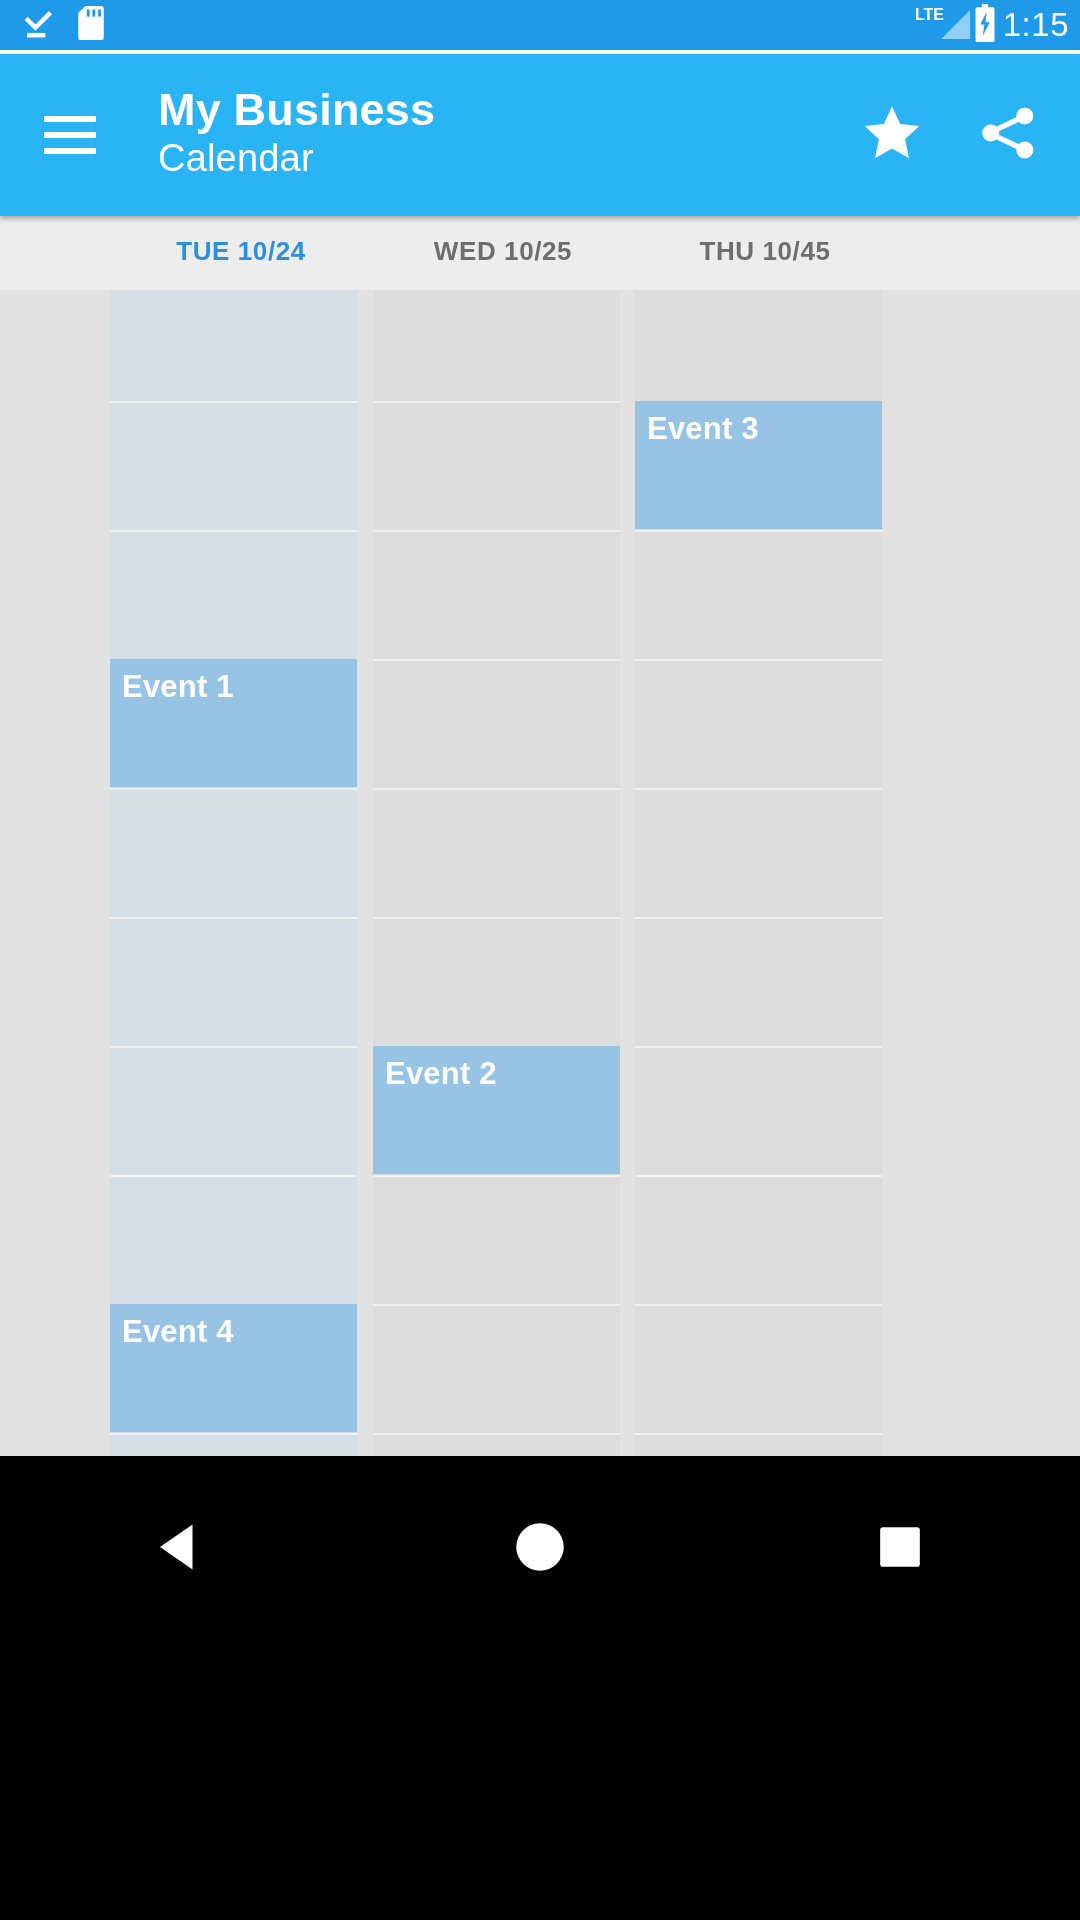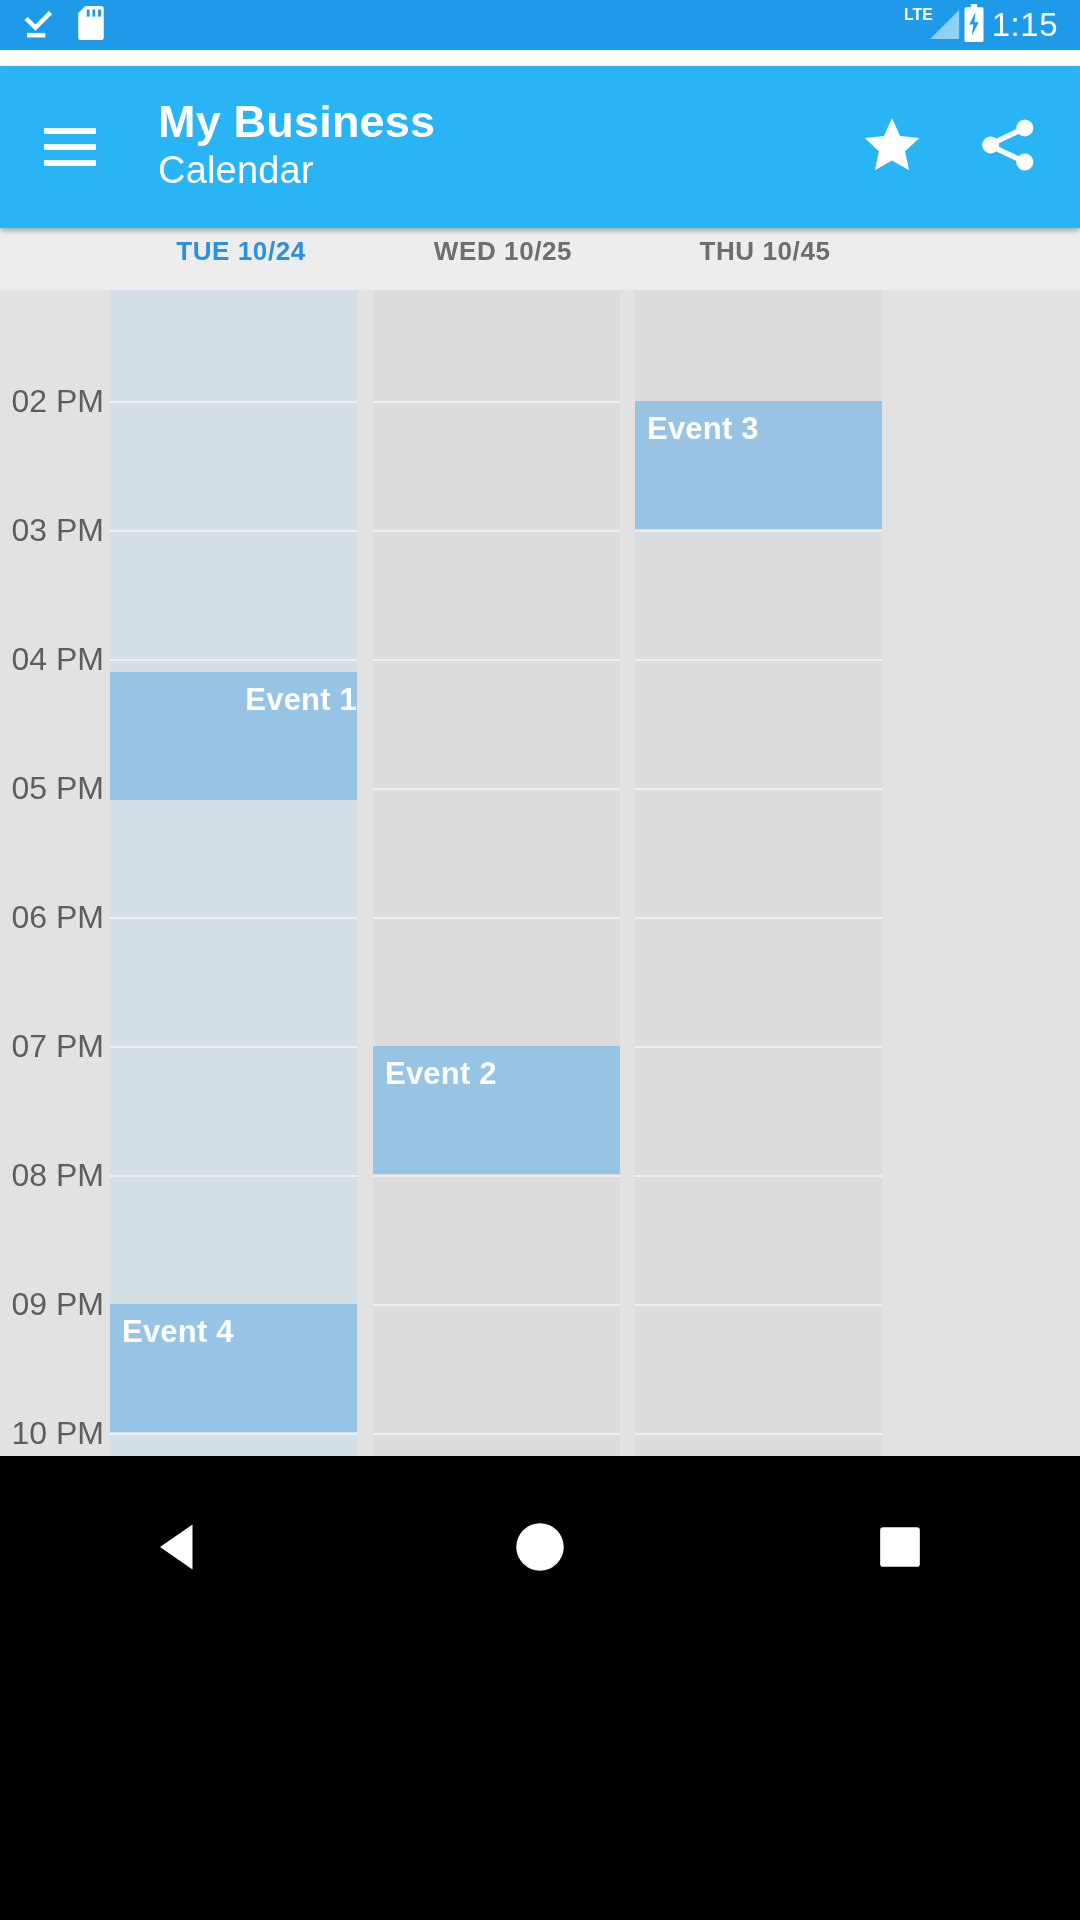--- a/index.html
+++ b/index.html
@@ -9,30 +9,30 @@
     background:#ffffff;
   }
 
   
   #status-bar {
     position:absolute; top:0; left:0; width:1080px; height:50px;
     background:#1E9AE8;
     display:flex; align-items:center;
   }
   #status-left { display:flex; align-items:center; padding-left:22px; gap:20px; }
-  #status-right { margin-left:auto; display:flex; align-items:center; padding-right:22px; gap:0; }
+  #status-right { margin-left:auto; display:flex; align-items:center; padding-right:11px; gap:0; }
   .sb-ico { display:block; }
   #status-clock {
     color:#ffffff; font-size:33px; font-weight:400; letter-spacing:0.5px;
     margin-left:6px;
   }
 
   
   #app-bar {
-    position:absolute; top:66px; left:0; width:1080px; height:162px;
+    position:absolute; top:54px; left:0; width:1080px; height:162px;
     background:#29B4F5;
     box-shadow:0 3px 5px rgba(0,0,0,0.28);
     display:flex; align-items:center;
     z-index:5;
   }
   #hamburger-button {
     width:108px; height:108px; margin-left:16px;
     display:flex; flex-direction:column; justify-content:center; align-items:center; gap:10px;
   }
   #hamburger-button span { display:block; width:52px; height:6px; background:#ffffff; border-radius:1px; }
@@ -178,21 +178,21 @@
   <div class="day-col today" style="left:110px; width:247px;">
     <div class="hour-line" style="top:111px;"></div>
     <div class="hour-line" style="top:240px;"></div>
     <div class="hour-line" style="top:369px;"></div>
     <div class="hour-line" style="top:498px;"></div>
     <div class="hour-line" style="top:627px;"></div>
     <div class="hour-line" style="top:756px;"></div>
     <div class="hour-line" style="top:885px;"></div>
     <div class="hour-line" style="top:1014px;"></div>
     <div class="hour-line" style="top:1143px;"></div>
-    <div class="event" style="top:382px; height:128px;text-align:right;">
+    <div class="event" style="top:369px; height:128px;">
       <span>Event 1</span>
     </div>
     <div class="event" style="top:1014px; height:128px;">
       <span>Event 4</span>
     </div>
   </div>
 
   <div class="day-col other" style="left:373px; width:247px;">
     <div class="hour-line" style="top:111px;"></div>
     <div class="hour-line" style="top:240px;"></div>
@@ -216,32 +216,20 @@
     <div class="hour-line" style="top:627px;"></div>
     <div class="hour-line" style="top:756px;"></div>
     <div class="hour-line" style="top:885px;"></div>
     <div class="hour-line" style="top:1014px;"></div>
     <div class="hour-line" style="top:1143px;"></div>
     <div class="event" style="top:111px; height:128px;">
       <span>Event 3</span>
     </div>
   </div>
 
-  <div id="gutter">
-    <div class="hour-label" style="top:-18px;">01 PM</div>
-    <div class="hour-label" style="top:111px;">02 PM</div>
-    <div class="hour-label" style="top:240px;">03 PM</div>
-    <div class="hour-label" style="top:369px;">04 PM</div>
-    <div class="hour-label" style="top:498px;">05 PM</div>
-    <div class="hour-label" style="top:627px;">06 PM</div>
-    <div class="hour-label" style="top:756px;">07 PM</div>
-    <div class="hour-label" style="top:885px;">08 PM</div>
-    <div class="hour-label" style="top:1014px;">09 PM</div>
-    <div class="hour-label" style="top:1143px;">10 PM</div>
-  </div>
 
 </div>
 
 <div id="nav-bar">
   <div class="nav-btn">
     <span>
       <svg width="60" height="60" viewBox="0 0 24 24">
         <path d="M17 3 L17 21 L4 12 Z" fill="#ffffff"></path>
       </svg>
     </span>

